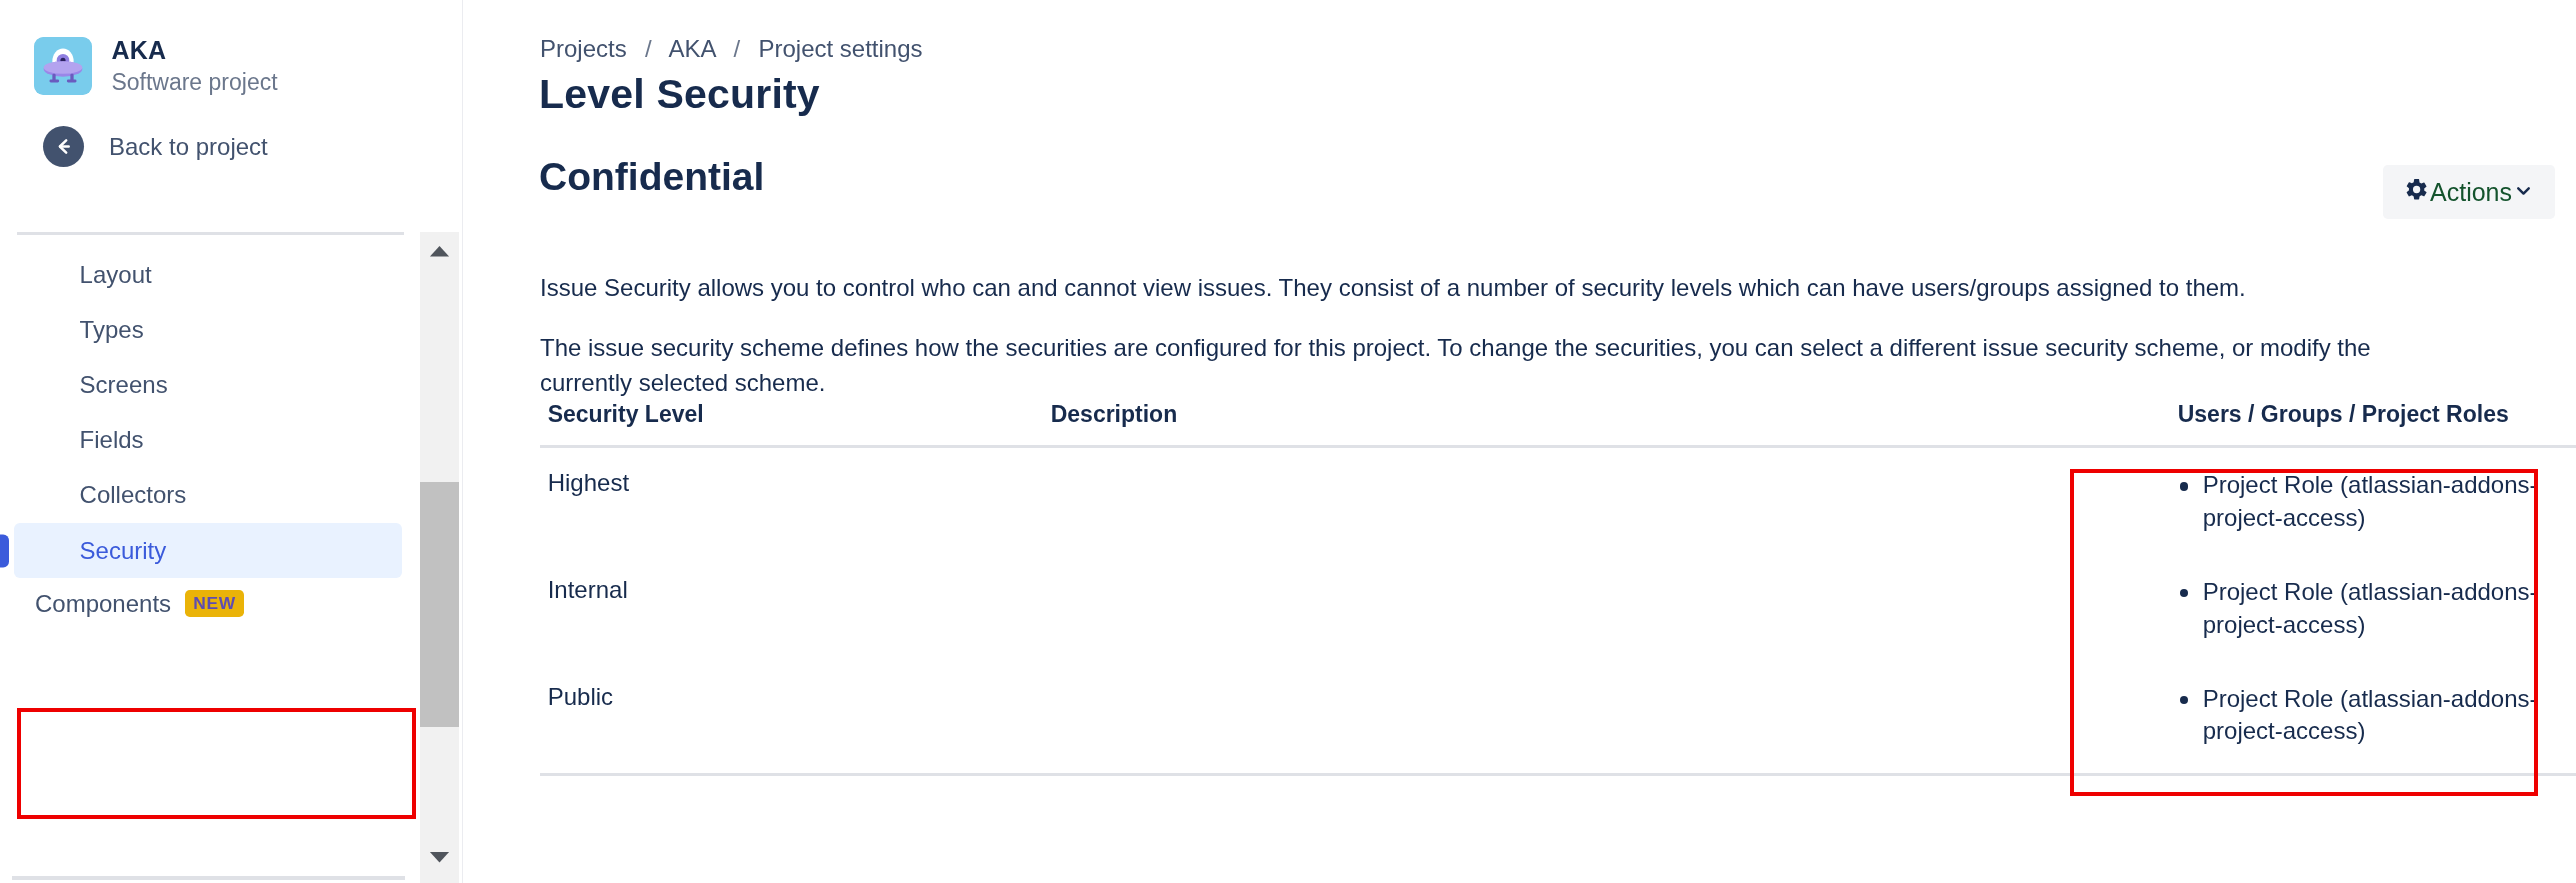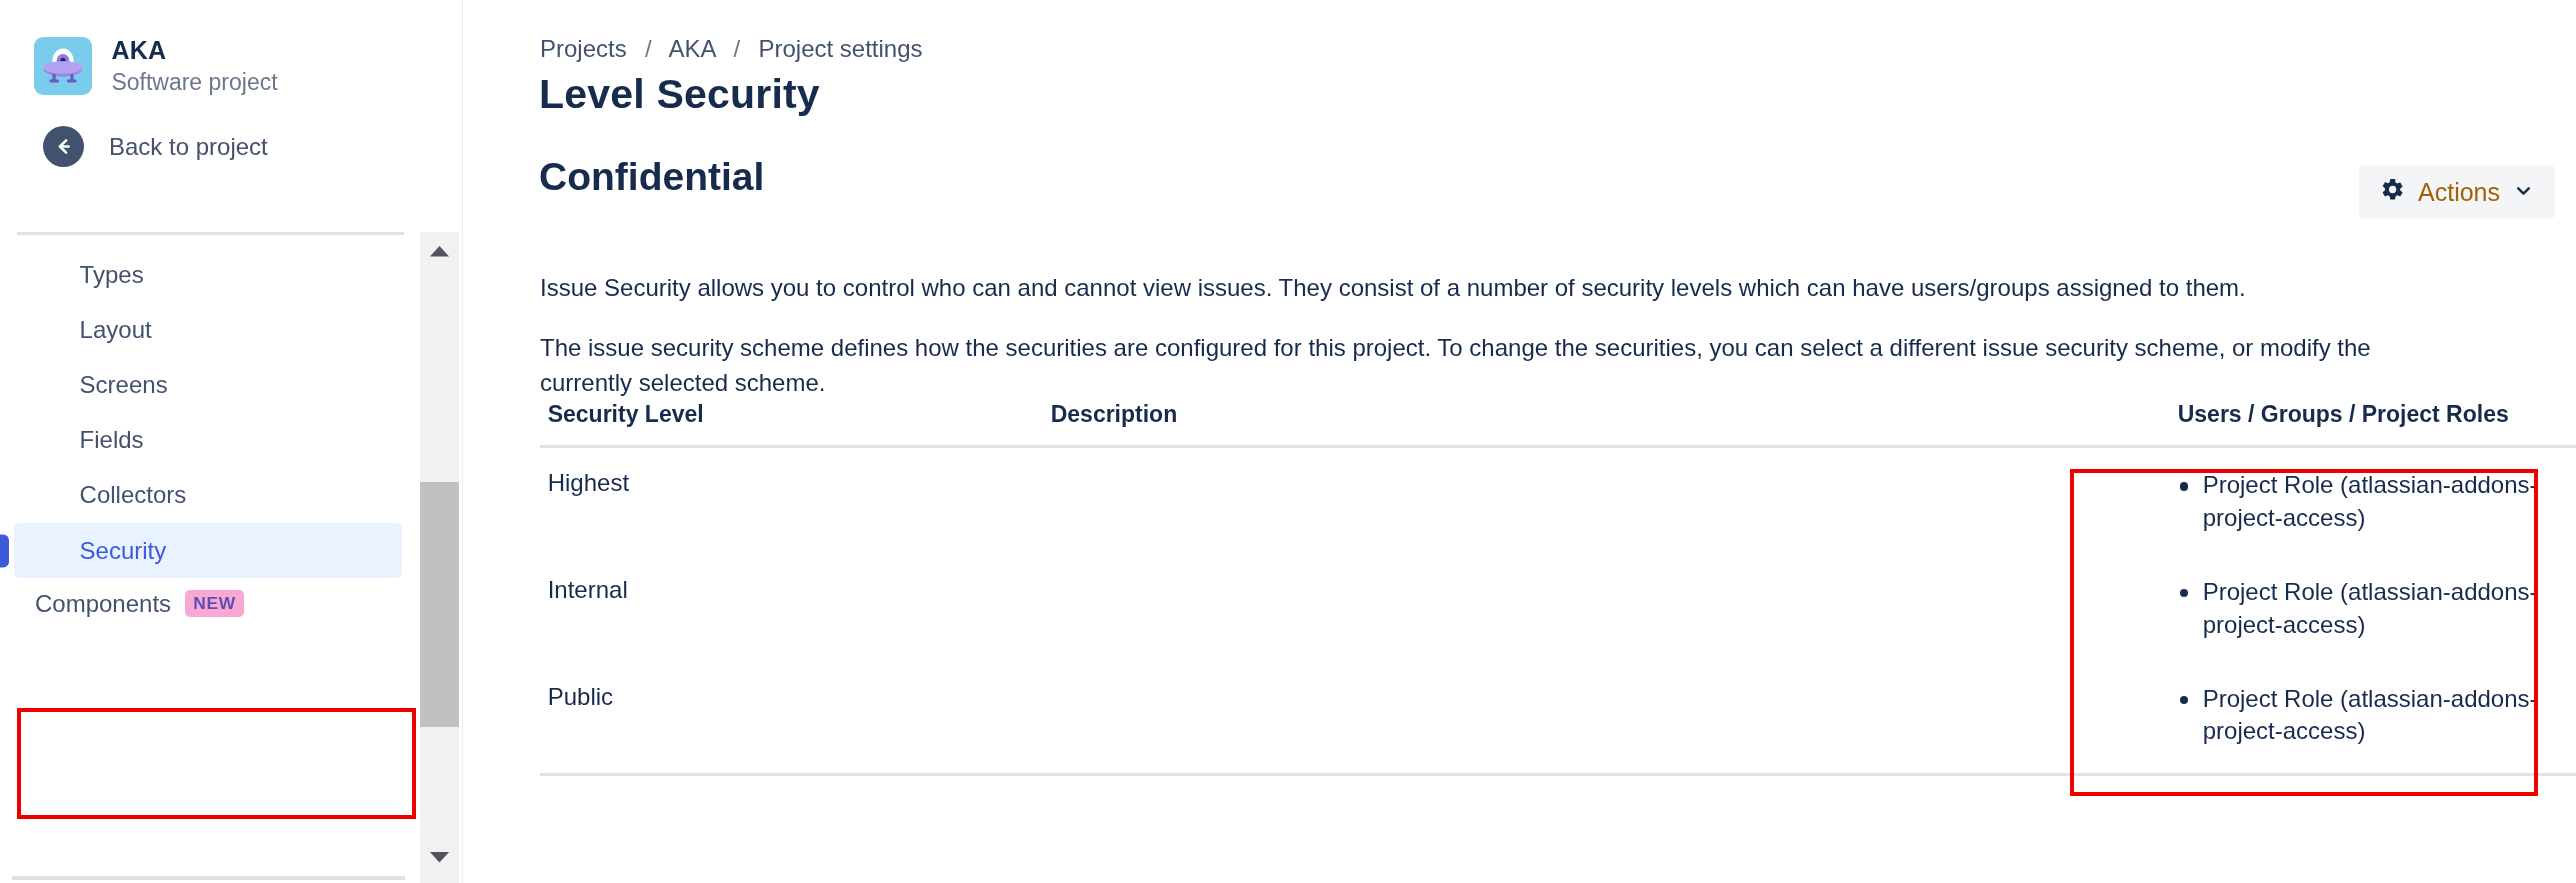--- a/index.html
+++ b/index.html
@@ -137,21 +137,21 @@
     padding: 11.6px 0 11.6px 35px;
     font-size: 24px;
     color: #42526e;
     cursor: pointer;
   }
   .badge-new {
     display: inline-block;
     margin-left: 13.6px;
     padding: 2.9px 8.7px;
     border-radius: 4.8px;
-    background: #f9a8d4;
+    background: #eab308;
     color: #5e4db2;
     font-size: 17.4px;
     font-weight: 700;
     letter-spacing: 0.6px;
   }
 
   .sidebar-divider-bottom {
     position: absolute;
     left: 11.6px; top: 876px;
     width: 393px; height: 3.9px;
@@ -228,29 +228,29 @@
     font-size: 39px;
     font-weight: 700;
     color: #172b4d;
   }
 
   #actions-button {
     position: absolute;
     right: 21px; top: 165px;
     display: flex;
     align-items: center;
-    gap: 13px;
+    gap: 1px;
     height: 54px;
     padding: 0 21px;
     background: #f4f5f7;
     border: none;
     border-radius: 4.8px;
     font-family: "Liberation Sans", sans-serif;
     font-size: 25px;
-    color: #a16207;
+    color: #14532d;
     cursor: pointer;
   }
 
   .para {
     position: absolute;
     left: 75px;
     width: 1926px;
     font-size: 24px;
     line-height: 1.45;
     color: #172b4d;
@@ -342,22 +342,22 @@
         </svg>
       </span>
       <span class="back-label">Back to project</span>
     </div>
 
     <div class="sidebar-divider"></div>
 
     <nav id="nav">
 
 
+      <div class="nav-item">Layout</div>
       <div class="nav-item">Types</div>
-      <div class="nav-item">Layout</div>
       <div class="nav-item">Screens</div>
       <div class="nav-item">Fields</div>
       <div class="nav-item">Collectors</div>
       <div class="nav-item selected">Security</div>
 
       <div class="nav-item-flat">
         <span>Components</span>
         <span class="badge-new">NEW</span>
       </div>
 

